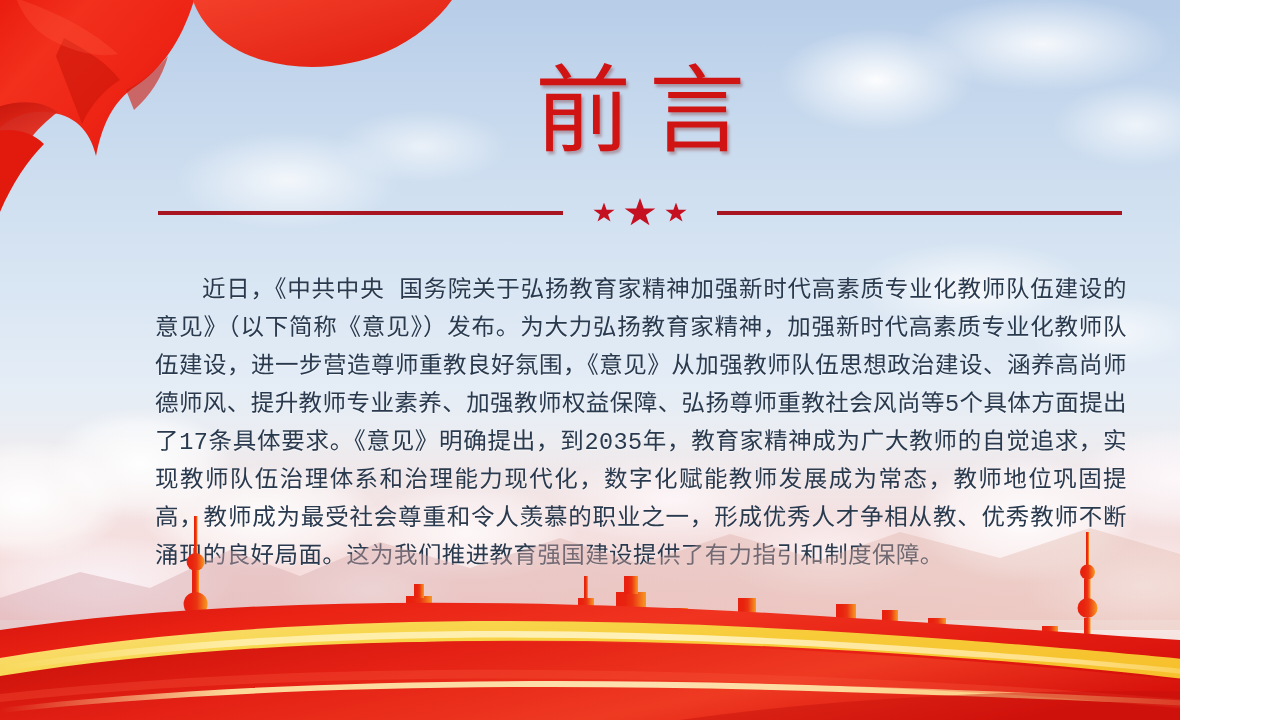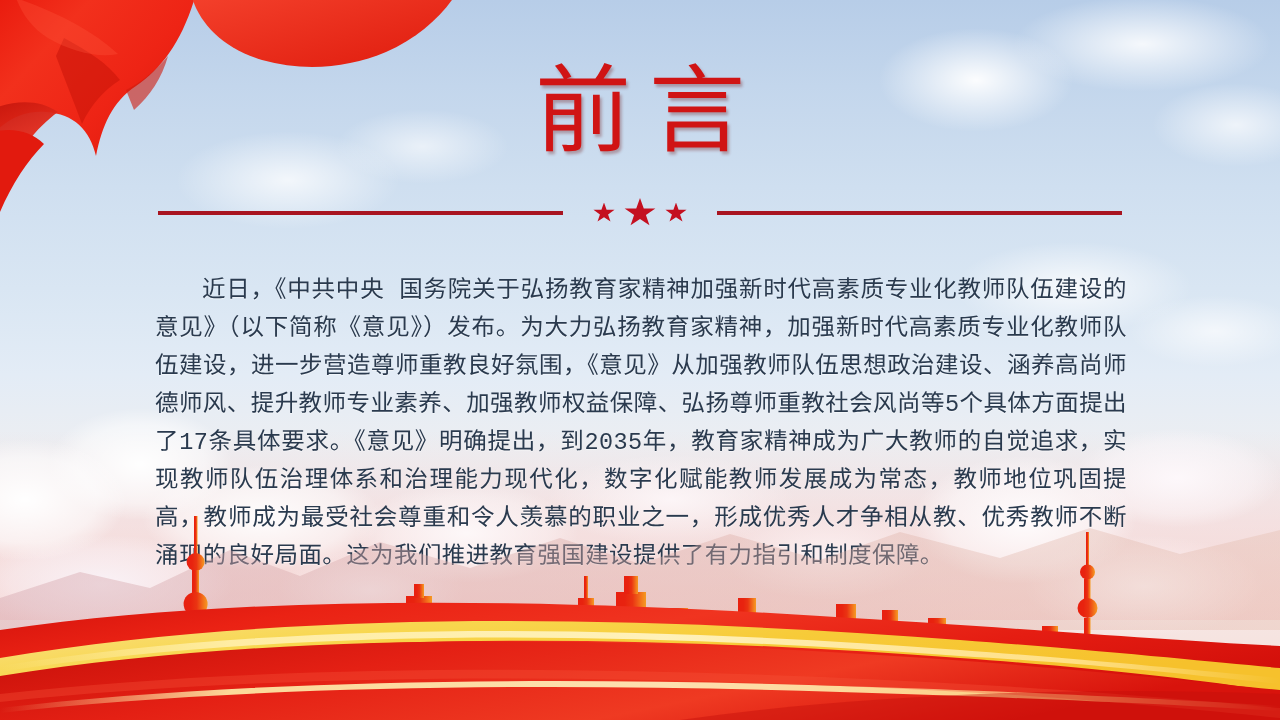--- a/index.html
+++ b/index.html
@@ -7,21 +7,21 @@
     margin: 0;
     padding: 0;
     background: #ffffff;
   }
   body {
     font-family: "Liberation Serif", "DejaVu Serif", serif;
   }
 
   #slide {
     position: relative;
-    width: 1280px;
+    width: 1180px;
     height: 720px;
     overflow: hidden;
     background: linear-gradient(180deg,
         #b7cde8 0%,
         #c3d6ec 12%,
         #cfdff0 26%,
         #d9e6f3 40%,
         #e3ecf6 52%,
         #eceef2 62%,
         #f2ecee 70%,

